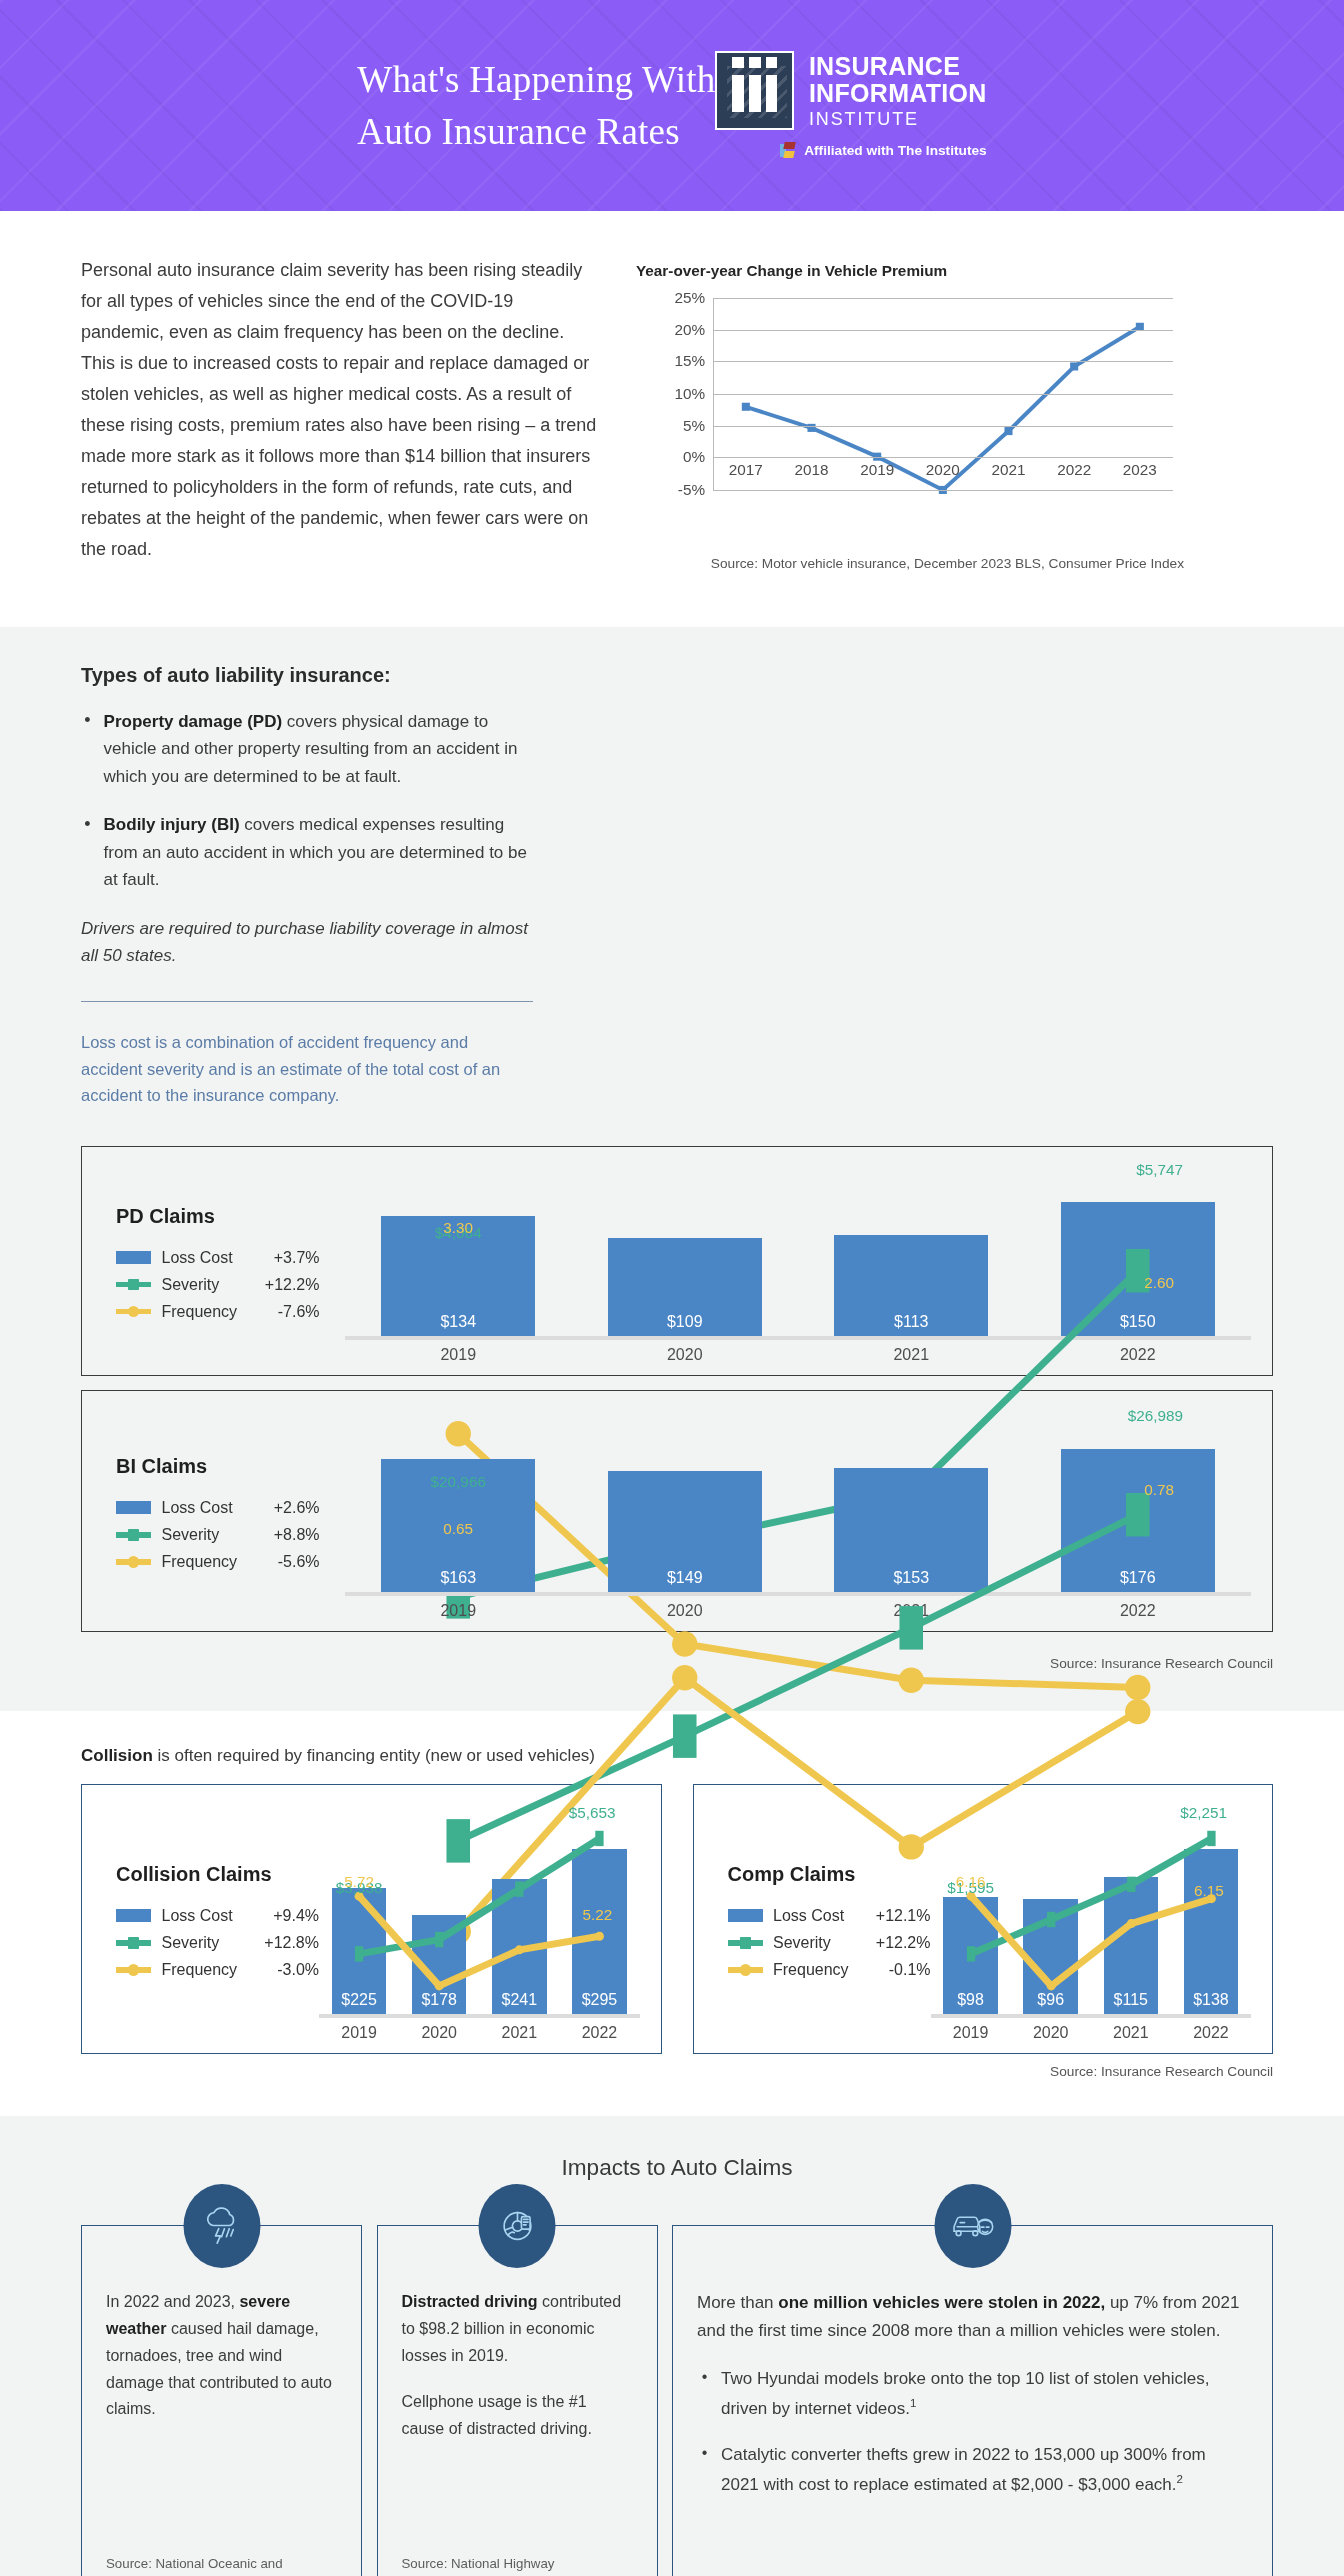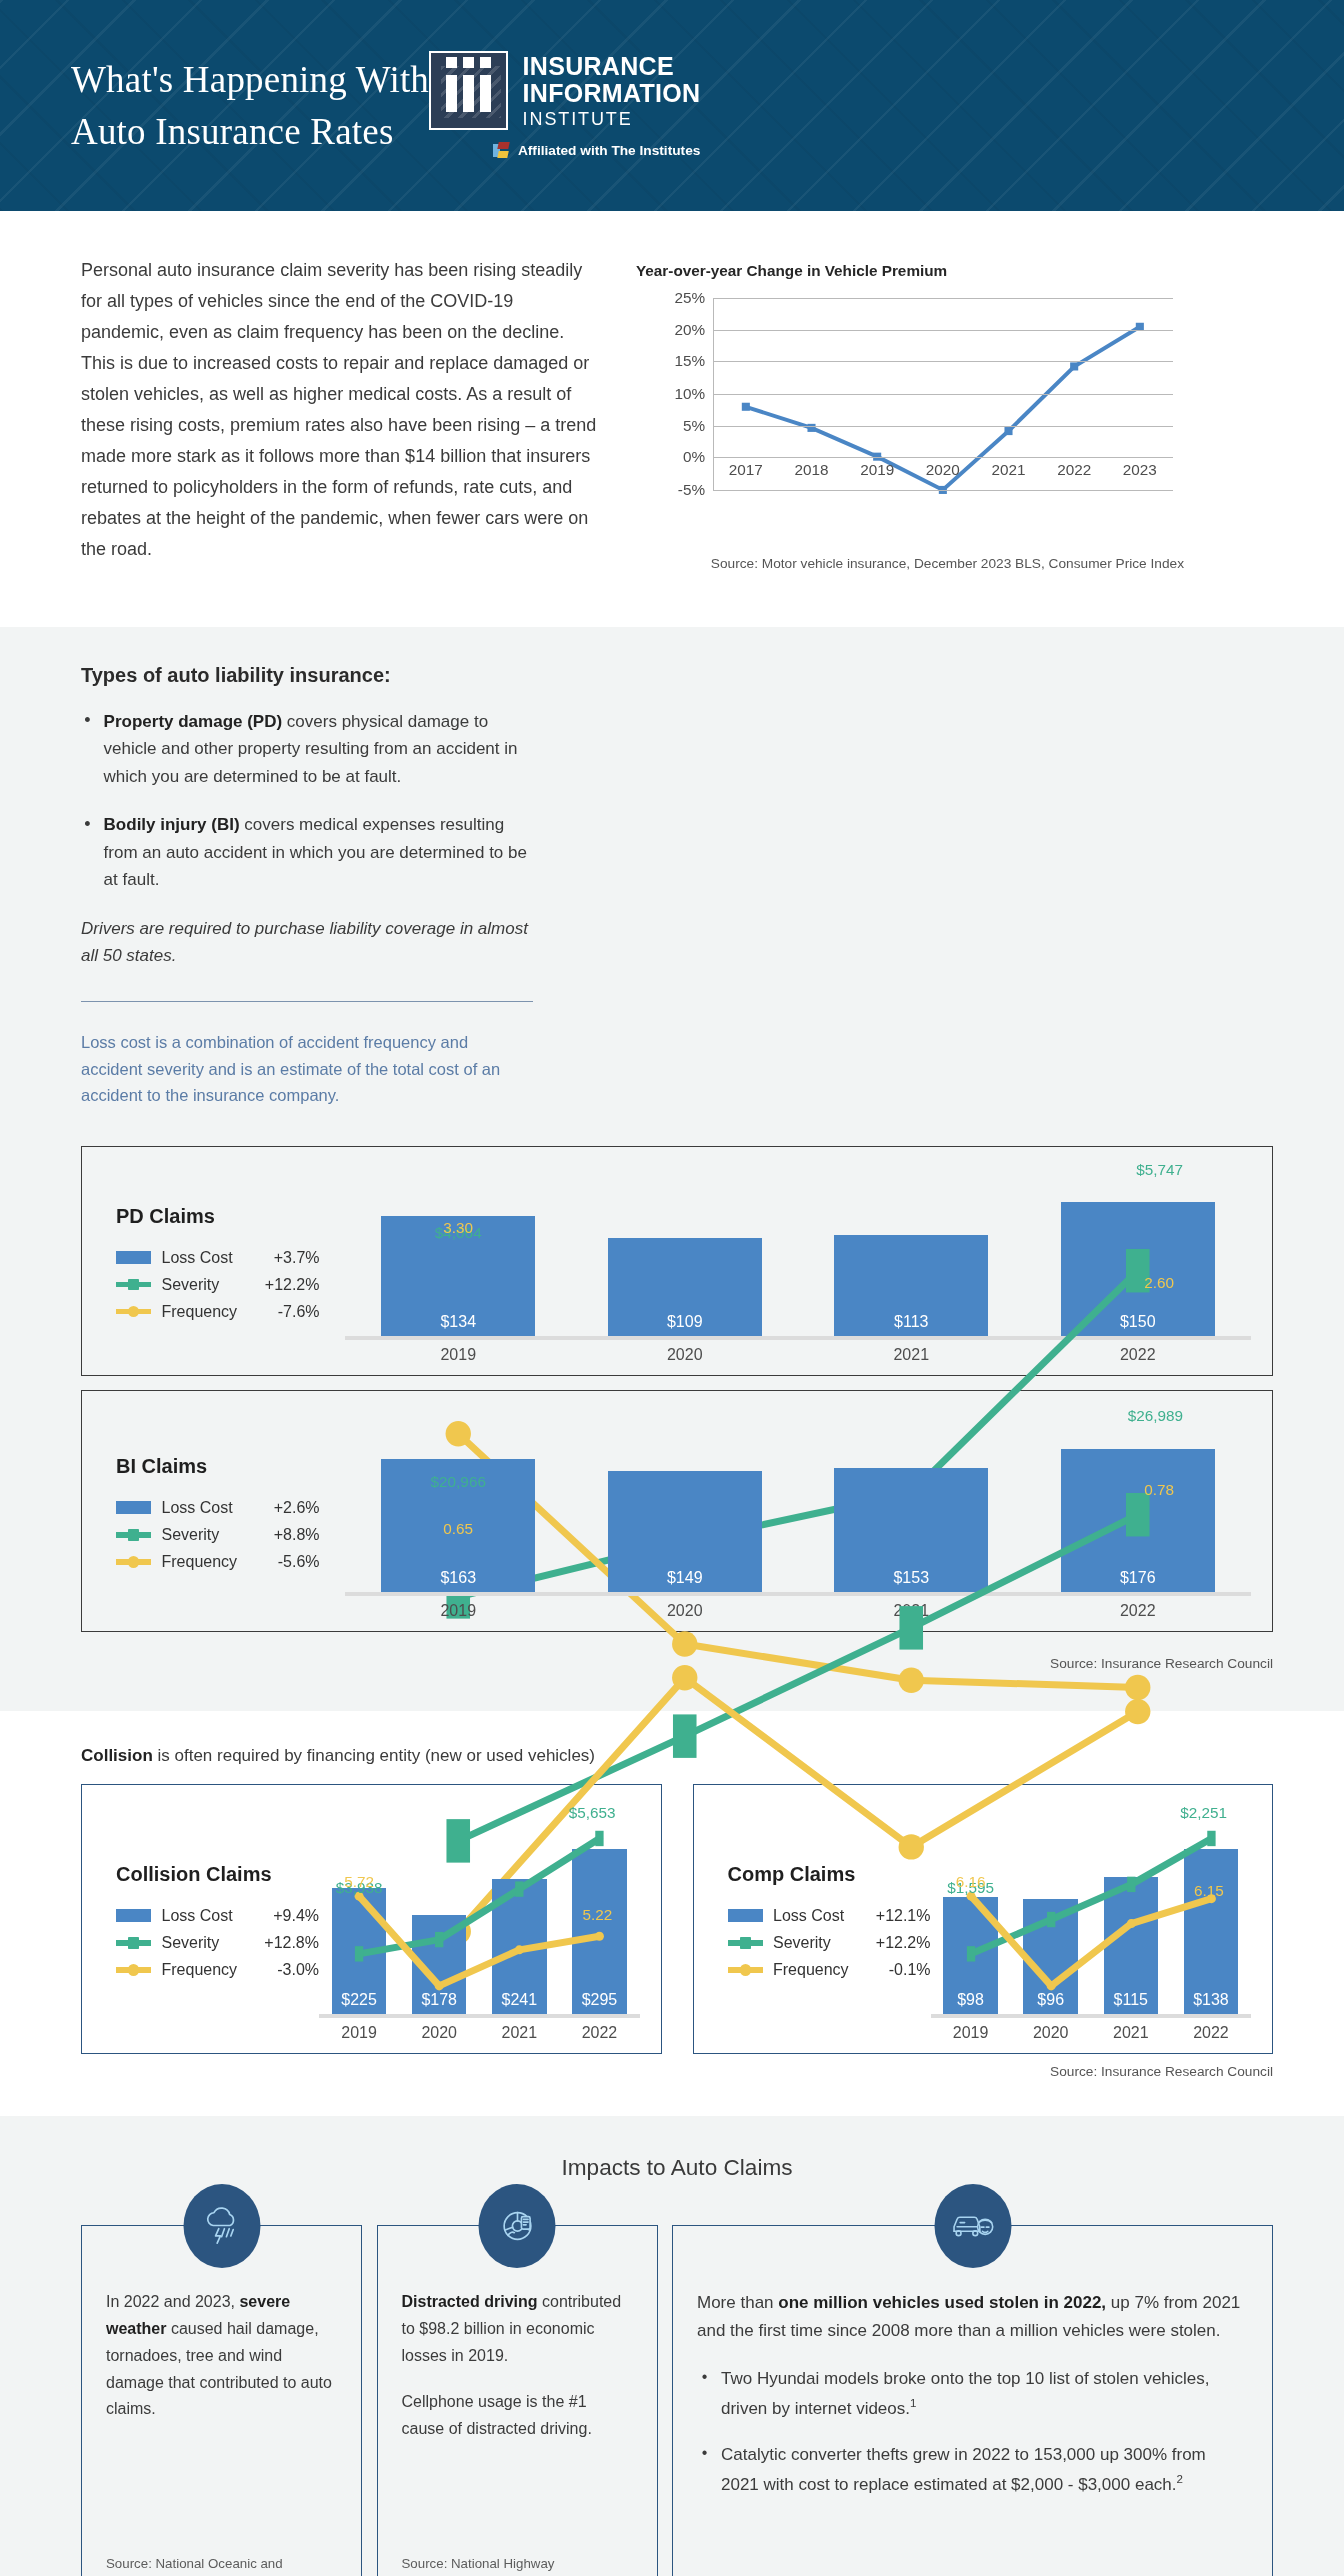--- a/index.html
+++ b/index.html
@@ -8,28 +8,28 @@
     font-family: "Liberation Sans", sans-serif;
     background: #ffffff;
     color: #333333;
     width: 1344px;
     overflow-x: hidden;
   }
   .page { width: 1344px; position: relative; }
 
   
   .header {
-    background: #0c4a6e;
+    background: #8b5cf6;
     height: 211px;
     position: relative;
     overflow: hidden;
     padding: 0 71px;
     display: flex;
     align-items: center;
-    justify-content: flex-start;
+    justify-content: center;
   }
   .header::before {
     content: "";
     position: absolute;
     inset: 0;
     background-image:
       repeating-linear-gradient(135deg, rgba(255,255,255,.055) 0 2.4px, transparent 2.4px 47px),
       repeating-linear-gradient(45deg, rgba(0,0,0,.035) 0 2.4px, transparent 2.4px 47px);
     pointer-events: none;
   }
@@ -684,21 +684,21 @@
             <circle cx="12" cy="34.5" r="3.2"></circle>
             <circle cx="34" cy="34.5" r="3.2"></circle>
             <path d="M14 20.5h6"></path>
             <circle cx="47" cy="26" r="10"></circle>
             <path d="M38.5 20.5c4-4 13-4 17 0"></path>
             <path d="M42 26.5h3.5M48.5 26.5H52"></path>
             <path d="M43.5 32c2 1.6 5 1.6 7 0"></path>
           </svg>
         </div>
         <div class="card-body">
-          <p><span>More than </span><b>one million vehicles used stolen in 2022,</b><span> up 7% from 2021 and the first time since 2008 more than a million vehicles were stolen.</span></p>
+          <p><span>More than </span><b>one million vehicles were stolen in 2022,</b><span> up 7% from 2021 and the first time since 2008 more than a million vehicles were stolen.</span></p>
           <ul class="card-ul">
             <li><span>Two Hyundai models broke onto the top 10 list of stolen vehicles, driven by internet videos.</span><sup>1</sup></li>
             <li><span>Catalytic converter thefts grew in 2022 to 153,000 up 300% from 2021 with cost to replace estimated at $2,000 - $3,000 each.</span><sup>2</sup></li>
           </ul>
         </div>
         <div class="card-foot">
           <span>2. National Insurance Crime Bureau</span>
           <span>2. CARFAX</span>
         </div>
       </div>

